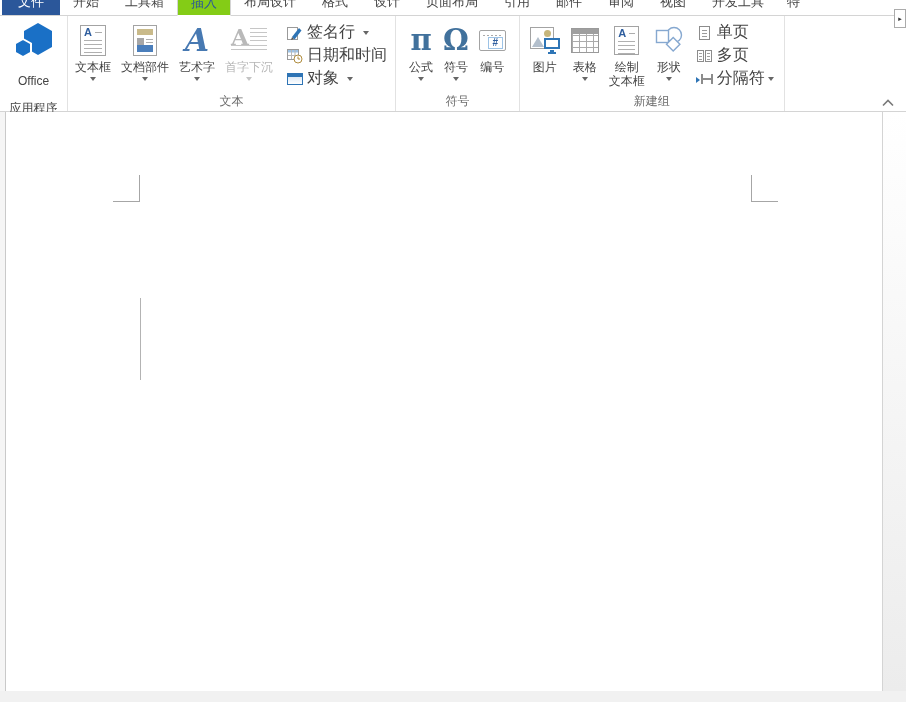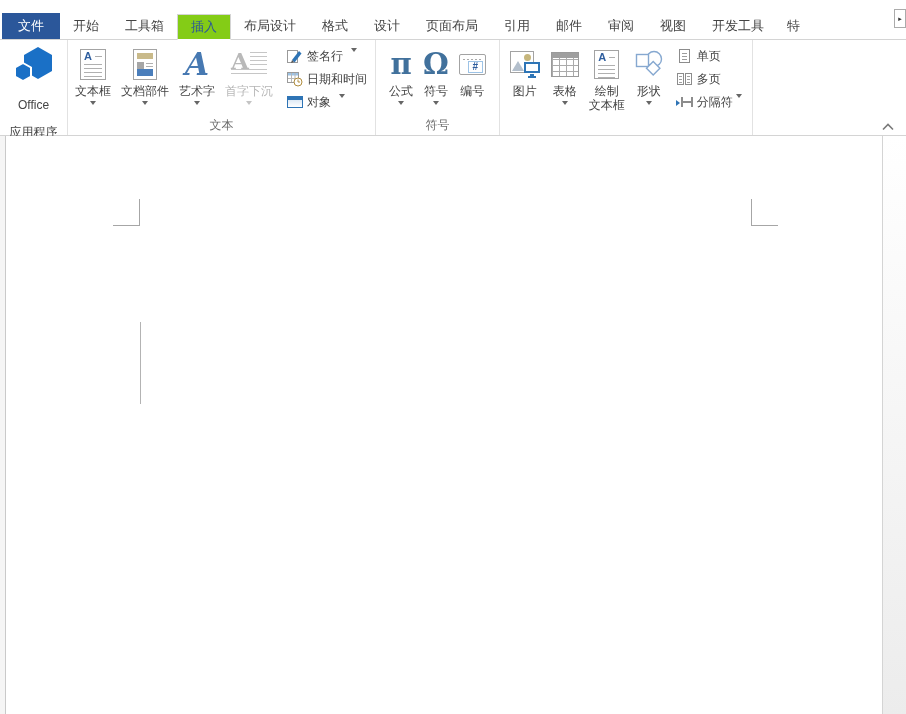--- a/index.html
+++ b/index.html
@@ -1,20 +1,20 @@
 <!DOCTYPE html>
 <html><head>
 <meta charset="utf-8">
 <style>
   * { box-sizing: border-box; }
   html,body { margin:0; padding:0; width:906px; height:714px; overflow:hidden;
     background:#fff; font-family:"Liberation Sans","DejaVu Sans",sans-serif; }
 
   
-  .tabbar { height:40px; background:#fff; border-bottom:1px solid #d4d4d4;
+  .tabbar { height:16px; background:#fff; border-bottom:1px solid #d4d4d4;
     display:flex; align-items:flex-end; position:relative; white-space:nowrap; }
   .tab { height:26px; display:flex; align-items:center; padding:0 13px;
     font-size:13px; color:#444; cursor:default; }
   .tab-file { background:#2b579a; color:#fff; padding:0 16px; margin-left:2px; }
   .tab-active { border:1px solid #d4d4d4; border-bottom:1px solid #fff;
     margin-bottom:-1px; background:#84cc16; color:#2b579a; z-index:2; }
   .tab-partial { padding:0 0 0 10px; max-width:26px; overflow:hidden; }
   .more-tabs-btn { position:absolute; right:0; top:9px; width:12px; height:19px;
     border:1px solid #ababab; background:#fff; display:flex; align-items:center;
     justify-content:center; font-size:7px; color:#333; z-index:3; }
@@ -34,22 +34,22 @@
   .blabel { font-size:12px; color:#444; line-height:14px; text-align:center; white-space:nowrap; }
   .caret { width:0; height:0; border-left:3px solid transparent;
     border-right:3px solid transparent; border-top:4px solid #666; margin-top:3px; }
   .caret-inline { display:inline-block; width:0; height:0; border-left:3px solid transparent;
     border-right:3px solid transparent; border-top:4px solid #666; margin-left:4px;
     vertical-align:middle; }
   .disabled .blabel { color:#b5b5b5; }
   .disabled .caret { border-top-color:#c4c4c4; }
 
   .smallcol { display:flex; flex-direction:column; padding:7px 6px 0 8px; }
-  .smallbtn { display:flex; align-items:flex-start; height:17px; margin-bottom:6px;
-    font-size:12px; color:#444; cursor:default; white-space:nowrap; }
+  .smallbtn { display:flex; align-items:center; height:17px; margin-bottom:6px;
+    font-size:16px; color:#444; cursor:default; white-space:nowrap; }
   .smallbtn .sicon { width:18px; height:16px; margin-right:3px; display:flex;
     align-items:center; justify-content:center; flex:0 0 18px; }
 
   
   .glyph-big { font-family:"DejaVu Serif","Liberation Serif",serif; font-weight:bold;
     font-size:29px; color:#41719c; line-height:30px; }
   .glyph-wordart { font-family:"DejaVu Serif","Liberation Serif",serif; font-style:italic;
     font-weight:bold; font-size:31px; color:#4779b2; line-height:32px; }
   .ic-doc { width:26px; height:31px; background:#fff; border:1px solid #a3a3a3; position:relative; }
   .ic-doc .ic-a { position:absolute; top:0px; left:3px; color:#2f5e9e;
@@ -351,20 +351,21 @@
                 <span class="bk-l"></span>
                 <span class="bk-h"></span>
                 <span class="bk-r"></span>
               </span>
           </span>
           <span>分隔符</span>
           <span class="caret-inline" style="margin-left:3px;"></span>
         </div>
       </div>
     </div>
+    <div class="rgroup-label">新建组</div>
   </div>
 
   <div style="flex:1; border:none;"></div>
 
   <div class="collapse-ribbon">
     <svg width="12" height="8" viewBox="0 0 12 8">
       <polyline points="1,6.5 6,1.5 11,6.5" fill="none" stroke="#7a7a7a" stroke-width="1.6"></polyline>
     </svg>
   </div>
 </div>

